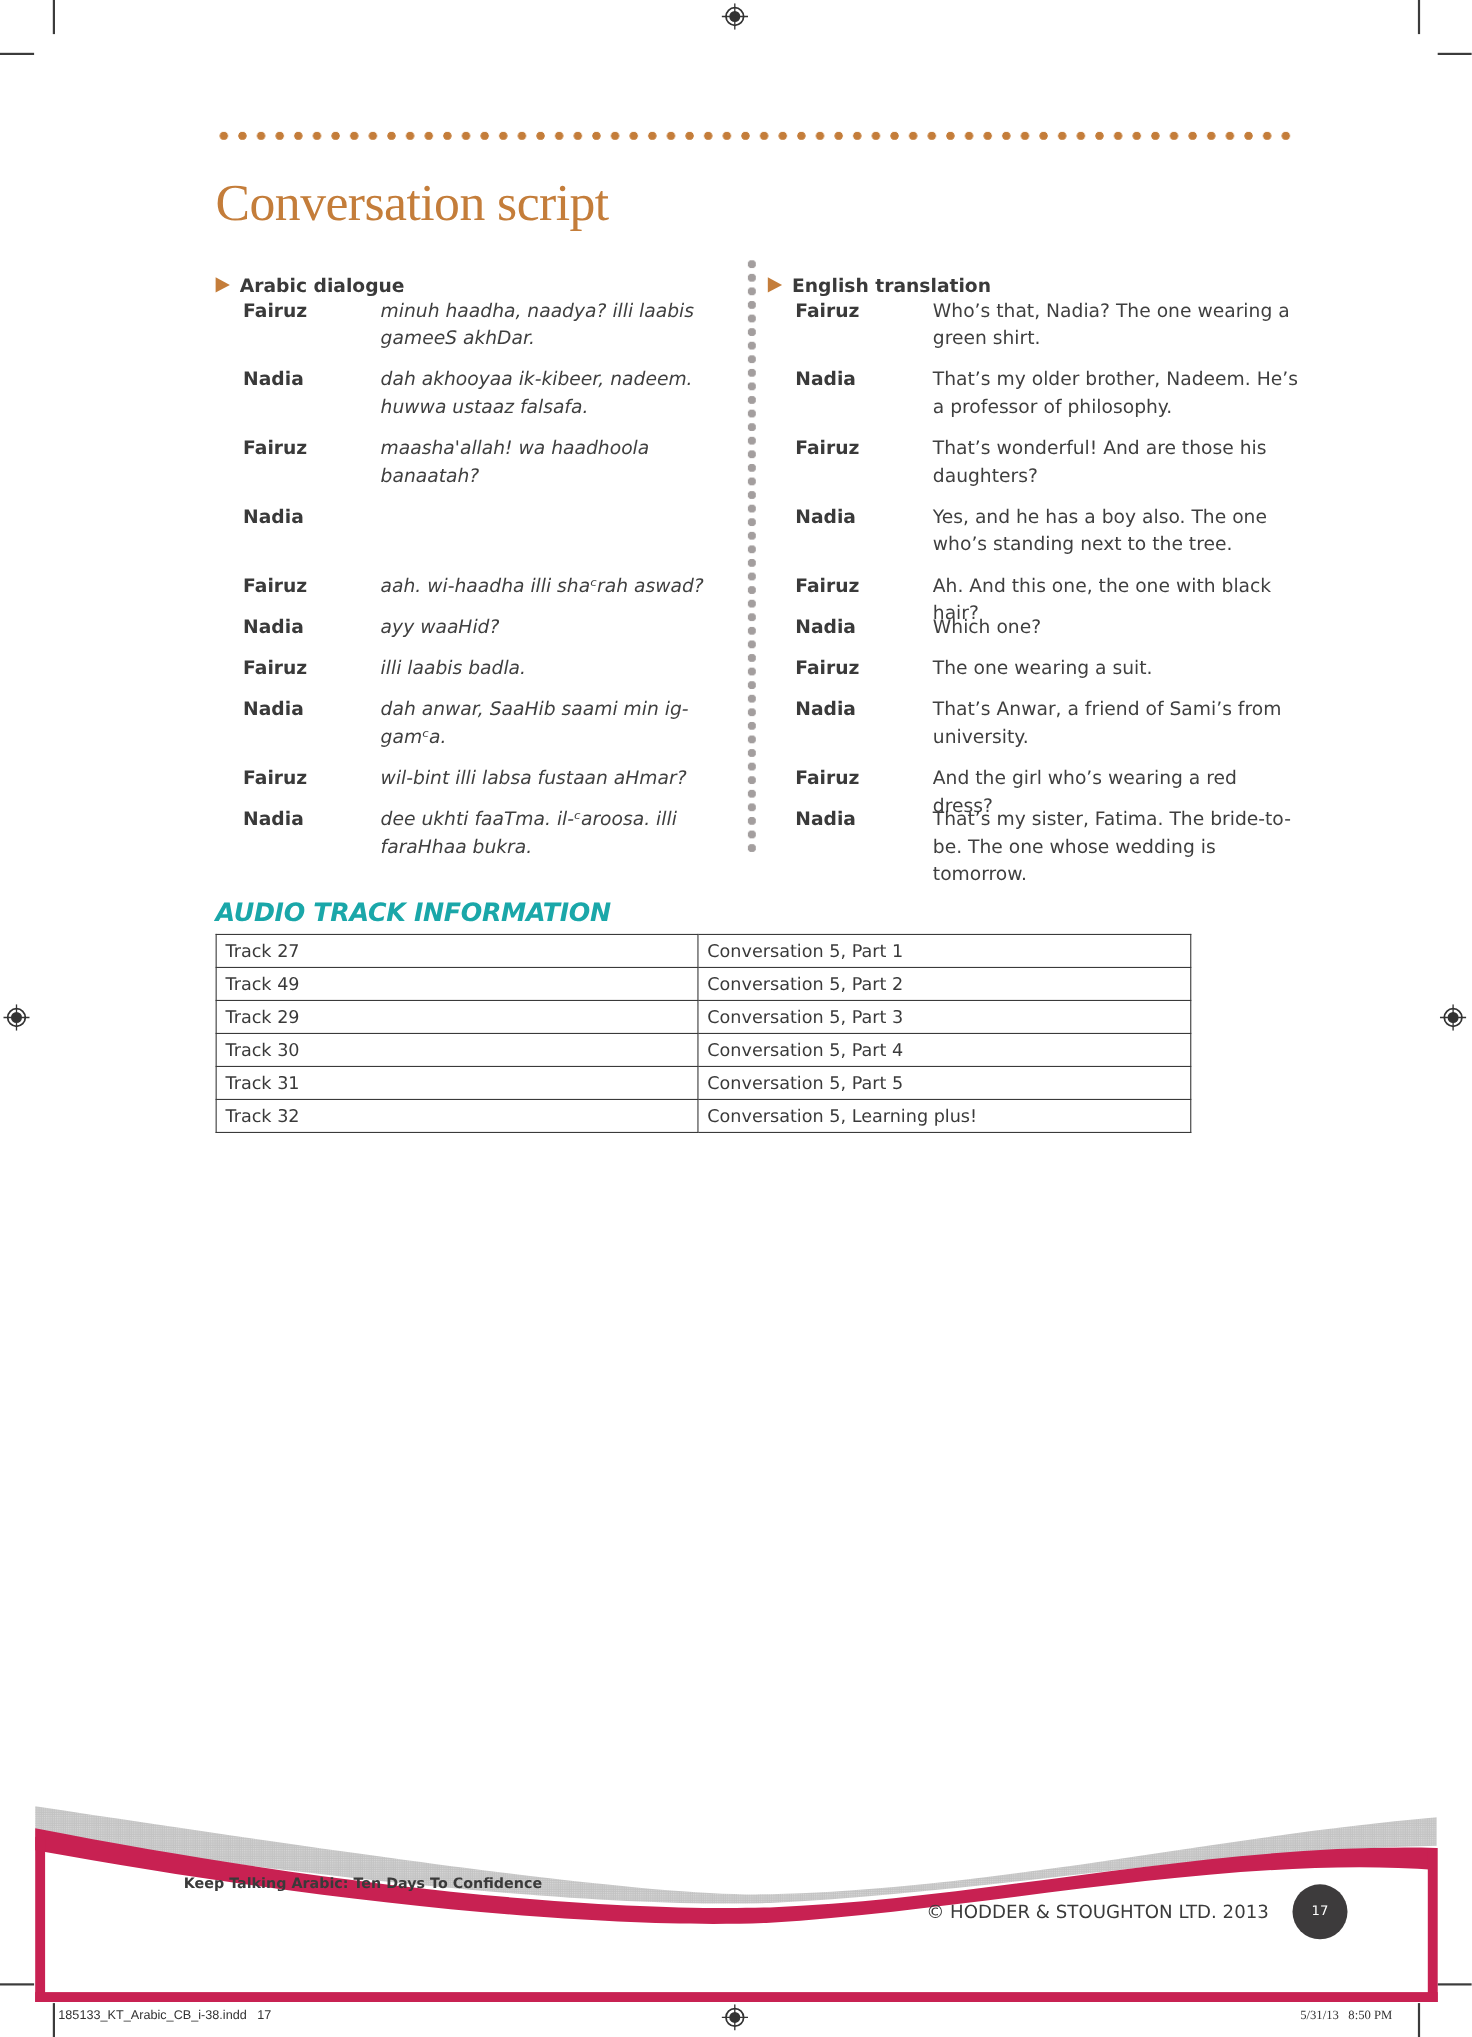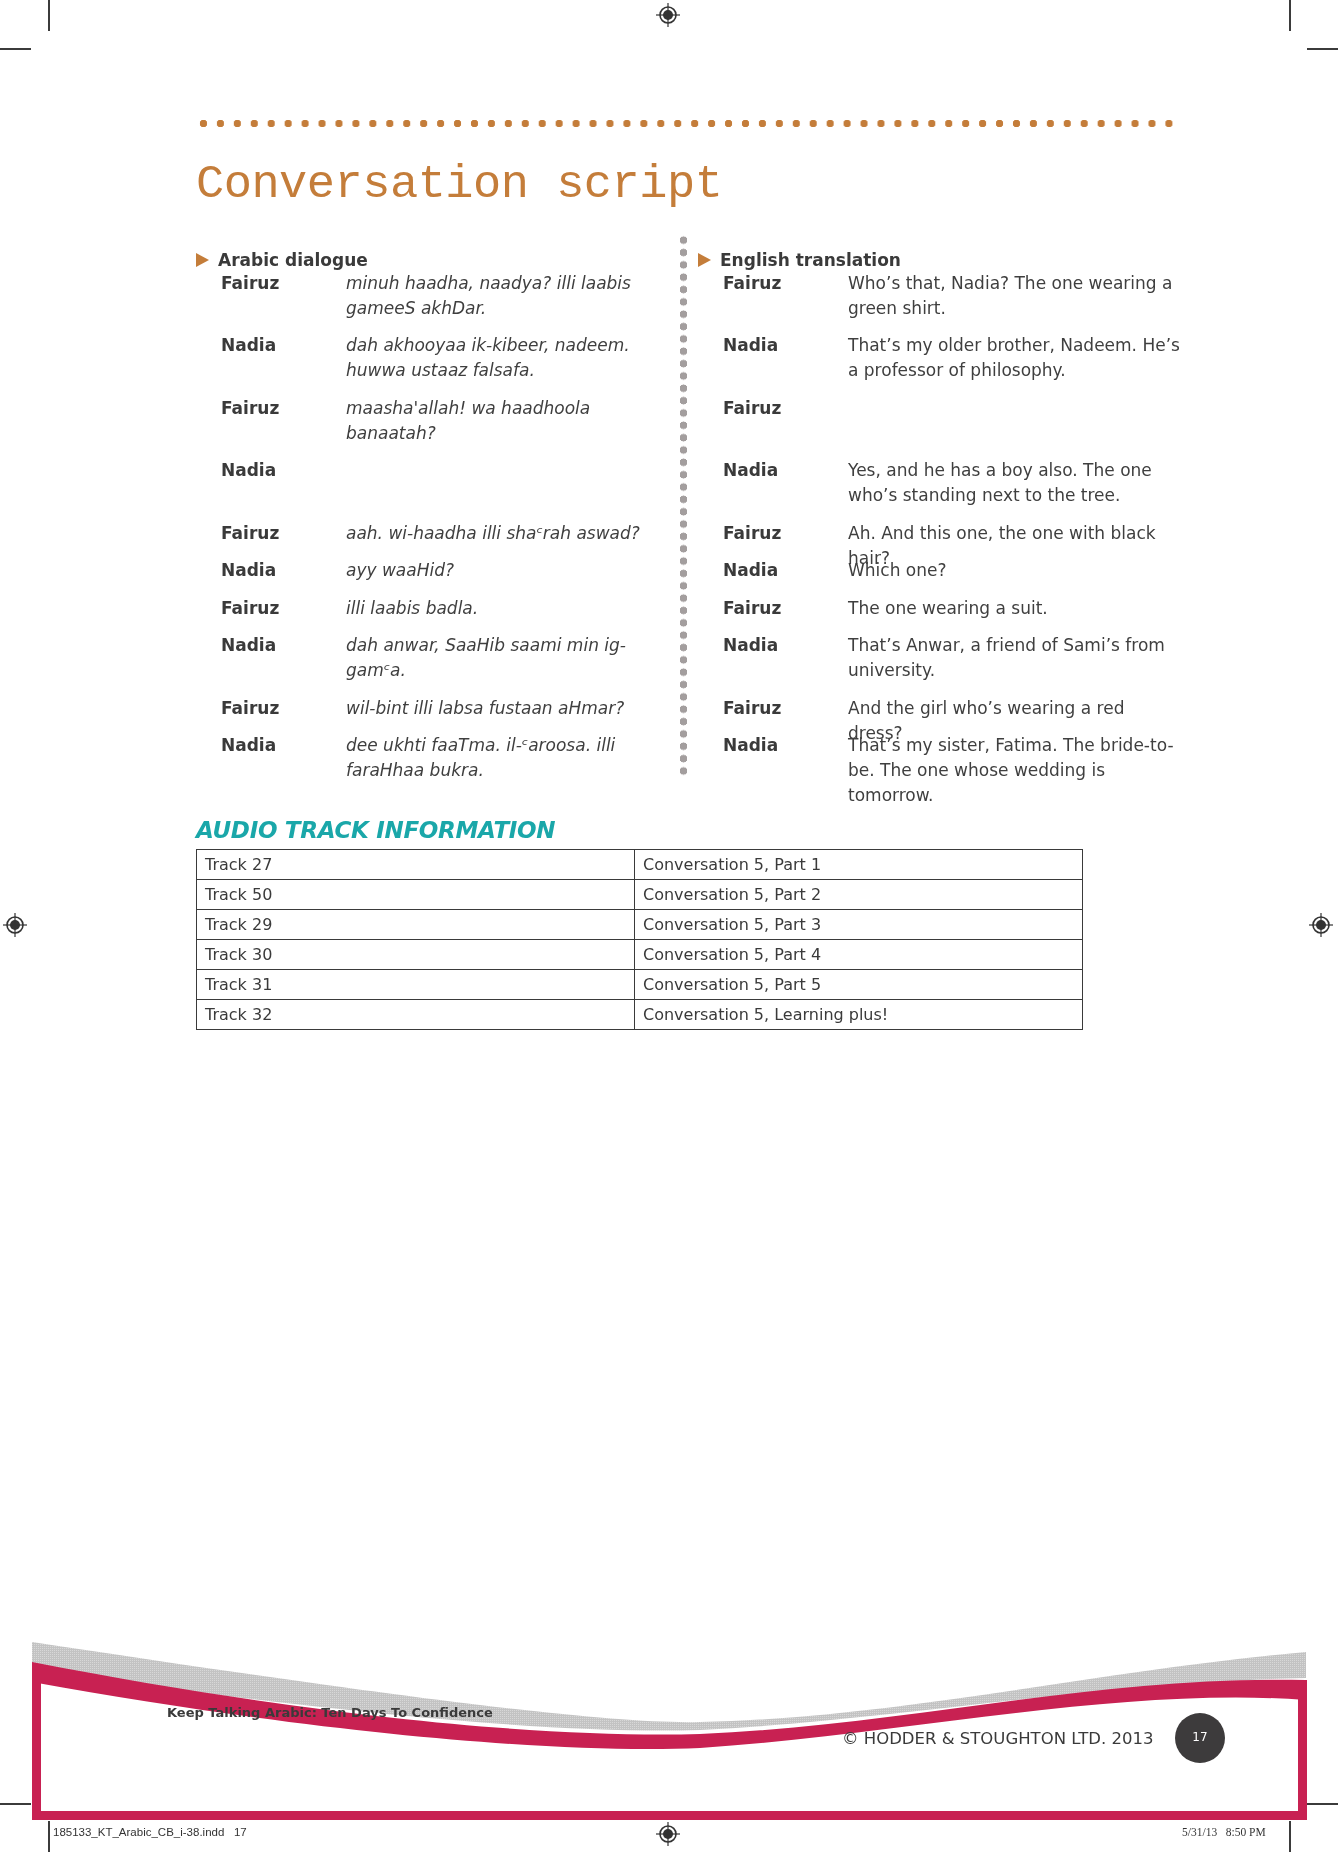--- a/index.html
+++ b/index.html
@@ -12,21 +12,21 @@
 
   
   .reg { position: absolute; width: 24px; height: 24px; }
 
   
   .dot-rule { position: absolute; left: 195px; top: 119px; width: 980px; height: 9px;
     background-image: radial-gradient(circle, #c47d3a 3.5px, transparent 4px);
     background-size: 16.95px 9px; background-repeat: repeat-x; }
 
   .title { position: absolute; left: 196px; top: 158px; font-size: 47px; color: #c47d3a;
-    font-family: Liberation Mono, monospace; font-weight: normal; letter-spacing: -0.5px; }
+    font-family: Liberation Serif, serif; font-weight: normal; letter-spacing: -0.5px; }
 
   .col-head { position: absolute; top: 250px; font-size: 17px; font-weight: bold; color: #3a3a3a;
     font-family: "DejaVu Sans", sans-serif; }
   .col-head .tri { display: inline-block; width: 0; height: 0; border-top: 7px solid transparent;
     border-bottom: 7px solid transparent; border-left: 13px solid #c47d3a; vertical-align: -1px; margin-right: 9px; }
 
   .divider { position: absolute; left: 679px; top: 234px; width: 9px; height: 545px;
     background-image: radial-gradient(circle, #a39e9e 3.6px, transparent 4px);
     background-size: 9px 12.35px; background-repeat: repeat-y; }
 
@@ -149,20 +149,21 @@
     <div class="line" style="position: absolute; left: 0px; width: 100%; top: 0px;">
       <span class="speaker">Fairuz</span>
       <span class="utter">Who’s that, Nadia? The one wearing a green shirt.</span>
     </div>
     <div class="line" style="position: absolute; left: 0px; width: 100%; top: 62px;">
       <span class="speaker">Nadia</span>
       <span class="utter">That’s my older brother, Nadeem. He’s a professor of philosophy.</span>
     </div>
     <div class="line" style="position: absolute; left: 0px; width: 100%; top: 125px;">
       <span class="speaker">Fairuz</span>
+      <span class="utter">That’s wonderful! And are those his daughters?</span>
     </div>
     <div class="line" style="position: absolute; left: 0px; width: 100%; top: 187px;">
       <span class="speaker">Nadia</span>
       <span class="utter">Yes, and he has a boy also. The one who’s standing next to the tree.</span>
     </div>
     <div class="line" style="position: absolute; left: 0px; width: 100%; top: 250px;">
       <span class="speaker">Fairuz</span>
       <span class="utter">Ah. And this one, the one with black hair?</span>
     </div>
     <div class="line" style="position: absolute; left: 0px; width: 100%; top: 287px;">
@@ -188,21 +189,21 @@
   </div>
 
 <div class="audio-title">AUDIO TRACK INFORMATION</div>
 <table class="tracks">
   <tbody id="track-body">
       <tr>
         <td class="c1">Track 27</td>
         <td>Conversation 5, Part 1</td>
       </tr>
       <tr>
-        <td class="c1">Track 50</td>
+        <td class="c1">Track 49</td>
         <td>Conversation 5, Part 2</td>
       </tr>
       <tr>
         <td class="c1">Track 29</td>
         <td>Conversation 5, Part 3</td>
       </tr>
       <tr>
         <td class="c1">Track 30</td>
         <td>Conversation 5, Part 4</td>
       </tr>

